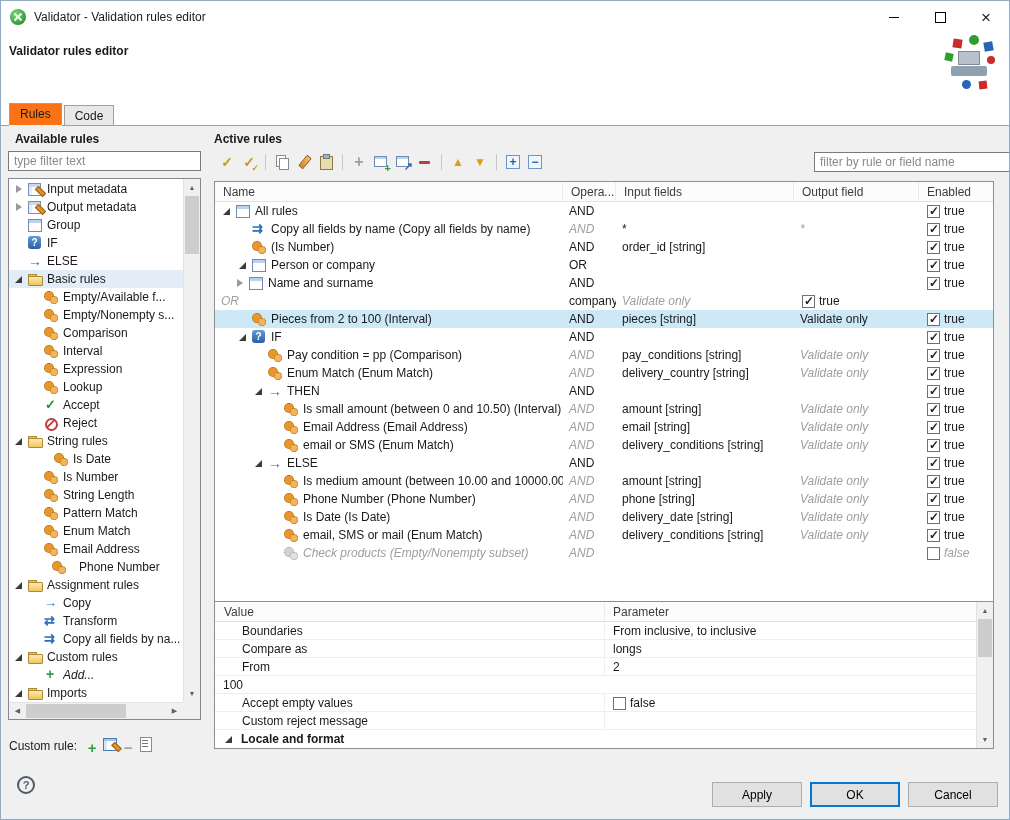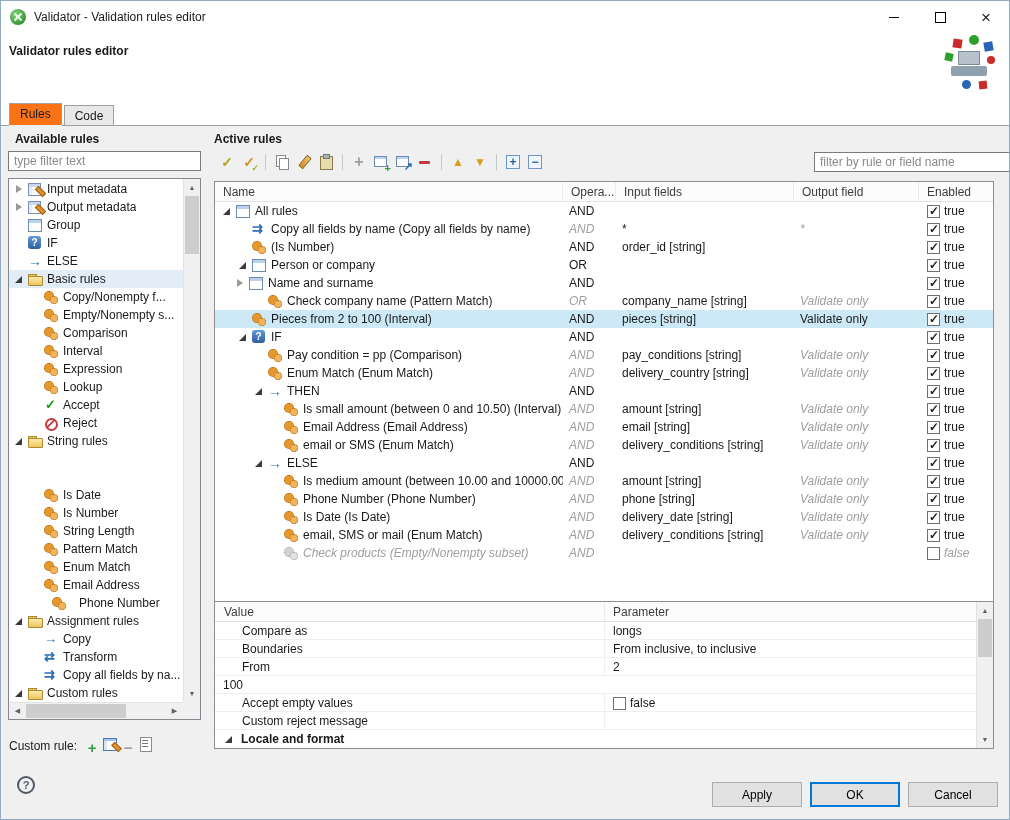--- a/index.html
+++ b/index.html
@@ -268,21 +268,21 @@
           <span class="tlabel">ELSE</span>
         </div>
         <div class="tree-row sel" style="padding-left: 4px;">
           <span class="expander expanded"></span>
           <span class="ticon icon-folder"></span>
           <span class="tlabel">Basic rules</span>
         </div>
         <div class="tree-row" style="padding-left: 20px;">
           <span class="expander none"></span>
           <span class="ticon icon-gears"></span>
-          <span class="tlabel">Copy/Nonempty f...</span>
+          <span class="tlabel">Empty/Available f...</span>
         </div>
         <div class="tree-row" style="padding-left: 20px;">
           <span class="expander none"></span>
           <span class="ticon icon-gears"></span>
           <span class="tlabel">Empty/Nonempty s...</span>
         </div>
         <div class="tree-row" style="padding-left: 20px;">
           <span class="expander none"></span>
           <span class="ticon icon-gears"></span>
           <span class="tlabel">Comparison</span>
@@ -310,21 +310,21 @@
         <div class="tree-row" style="padding-left: 20px;">
           <span class="expander none"></span>
           <span class="ticon icon-reject"></span>
           <span class="tlabel">Reject</span>
         </div>
         <div class="tree-row" style="padding-left: 4px;">
           <span class="expander expanded"></span>
           <span class="ticon icon-folder"></span>
           <span class="tlabel">String rules</span>
         </div>
-        <div class="tree-row" style="padding-left: 20px; margin-top: 36px;">
+        <div class="tree-row" style="padding-left: 30px;">
           <span class="expander none"></span>
           <span class="ticon icon-gears"></span>
           <span class="tlabel">Is Date</span>
         </div>
         <div class="tree-row" style="padding-left: 20px;">
           <span class="expander none"></span>
           <span class="ticon icon-gears"></span>
           <span class="tlabel">Is Number</span>
         </div>
         <div class="tree-row" style="padding-left: 20px;">
@@ -501,25 +501,20 @@
           </div>
           <div class="tcell op">AND</div>
           <div class="tcell in"></div>
           <div class="tcell out"></div>
           <div class="tcell en">
             <span class="cb checked"></span>
             <span>true</span>
           </div>
         </div>
         <div class="trow">
-          <div class="tcell name-cell" style="padding-left: 38px;">
-            <span class="expander none"></span>
-            <span class="ticon icon-gears"></span>
-            <span class="tlabel">Check company name (Pattern Match)</span>
-          </div>
           <div class="tcell op muted">OR</div>
           <div class="tcell in">company_name [string]</div>
           <div class="tcell out muted">Validate only</div>
           <div class="tcell en">
             <span class="cb checked"></span>
             <span>true</span>
           </div>
         </div>
         <div class="trow selected">
           <div class="tcell name-cell" style="padding-left: 22px;">
@@ -721,29 +716,29 @@
   </div>
 
   <div class="param-box">
     <div class="param-inner">
       <div class="phead">
         <div class="th">Value</div>
         <div class="th">Parameter</div>
       </div>
       <div>
           <div class="prow">
+            <div class="pcell pname">Boundaries</div>
+            <div class="pcell pvalue">
+              <span>From inclusive, to inclusive</span>
+            </div>
+          </div>
+          <div class="prow">
             <div class="pcell pname">Compare as</div>
             <div class="pcell pvalue">
               <span>longs</span>
-            </div>
-          </div>
-          <div class="prow">
-            <div class="pcell pname">Boundaries</div>
-            <div class="pcell pvalue">
-              <span>From inclusive, to inclusive</span>
             </div>
           </div>
           <div class="prow">
             <div class="pcell pname">From</div>
             <div class="pcell pvalue">
               <span>2</span>
             </div>
           </div>
           <div class="prow">
             <div class="pcell pvalue">

